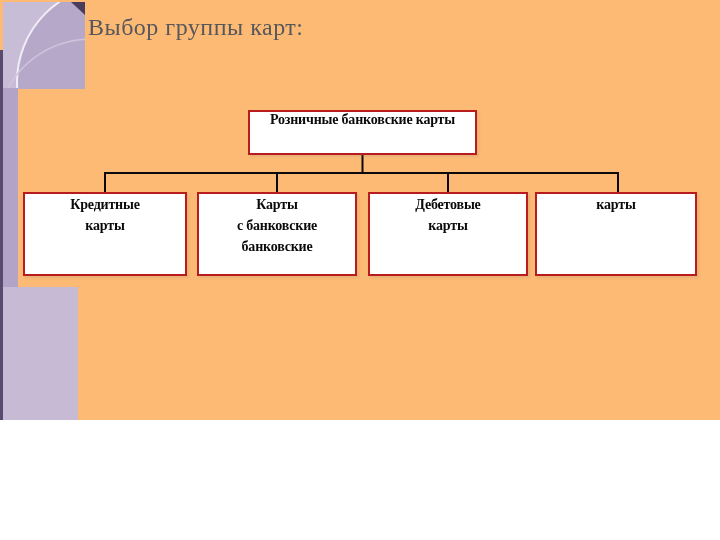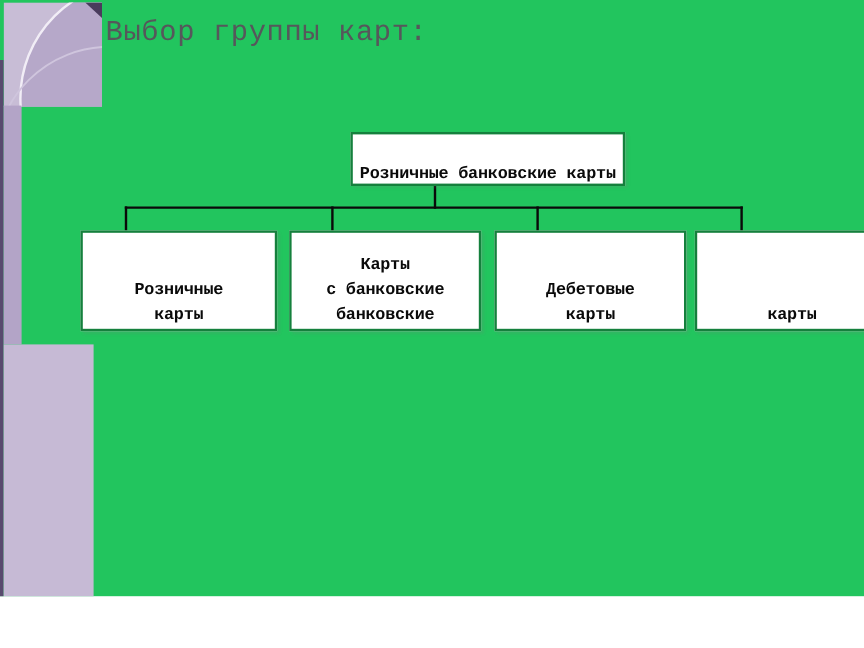--- a/index.html
+++ b/index.html
@@ -1,21 +1,21 @@
 <!DOCTYPE html>
 <html><head>
 <meta charset="utf-8">
 <style>
   html,body{margin:0;padding:0;background:#ffffff;}
   .slide{
     position:relative;
-    width:720px;height:497px;
-    background:#22c55e;
+    width:720px;height:420px;
+    background:#fdba74;
     overflow:hidden;
-    font-family:Liberation Mono, monospace;
+    font-family:Liberation Serif, serif;
   }
   
   .deco-dark-edge{
     position:absolute;left:0;top:50px;width:3px;height:490px;
     background:#584a6e;
   }
   .deco-square{
     position:absolute;left:3px;top:2px;width:82px;height:87px;
   }
   .deco-strip{
@@ -37,29 +37,28 @@
     font-size:24px;font-weight:400;
     letter-spacing:0.5px;
     color:#56575b;
   }
   
   .diagram{position:absolute;left:0;top:0;width:720px;height:540px;}
   .connectors{position:absolute;left:0;top:0;}
   .node{
     position:absolute;
     background:#ffffff;
-    border:2px solid #15803d;
+    border:2px solid #b91c1c;
     box-sizing:border-box;
-    display:flex;align-items:flex-end;justify-content:center;
+    display:flex;align-items:flex-start;justify-content:center;
     text-align:center;
     font-weight:bold;
     color:#0a0a0a;
     box-shadow:2px 2px 2px rgba(120,120,120,0.18);
     letter-spacing:-0.2px;
-    margin-left:44px;
   }
   .node-root{
     left:248px;top:110px;width:229px;height:45px;
     font-size:14px;
   }
   .node-child{
     top:192px;height:84px;
     font-size:14px;line-height:21px;
   }
   .node-child span{display:block;}
@@ -101,21 +100,21 @@
       <line x1="448" y1="172" x2="448" y2="193" stroke="#0a0a0a" stroke-width="2"></line>
       <line x1="618" y1="172" x2="618" y2="193" stroke="#0a0a0a" stroke-width="2"></line>
     </svg>
 
     <div class="node node-root">
       <span>Розничные банковские карты</span>
     </div>
 
     <div class="node node-child node-debit">
       <div>
-        <span>Розничные</span>
+        <span>Кредитные</span>
         <span>карты</span>
       </div>
     </div>
 
     <div class="node node-child node-overdraft">
       <div>
         <span>Карты</span>
         <span>с банковские</span>
         <span>банковские</span>
       </div>

